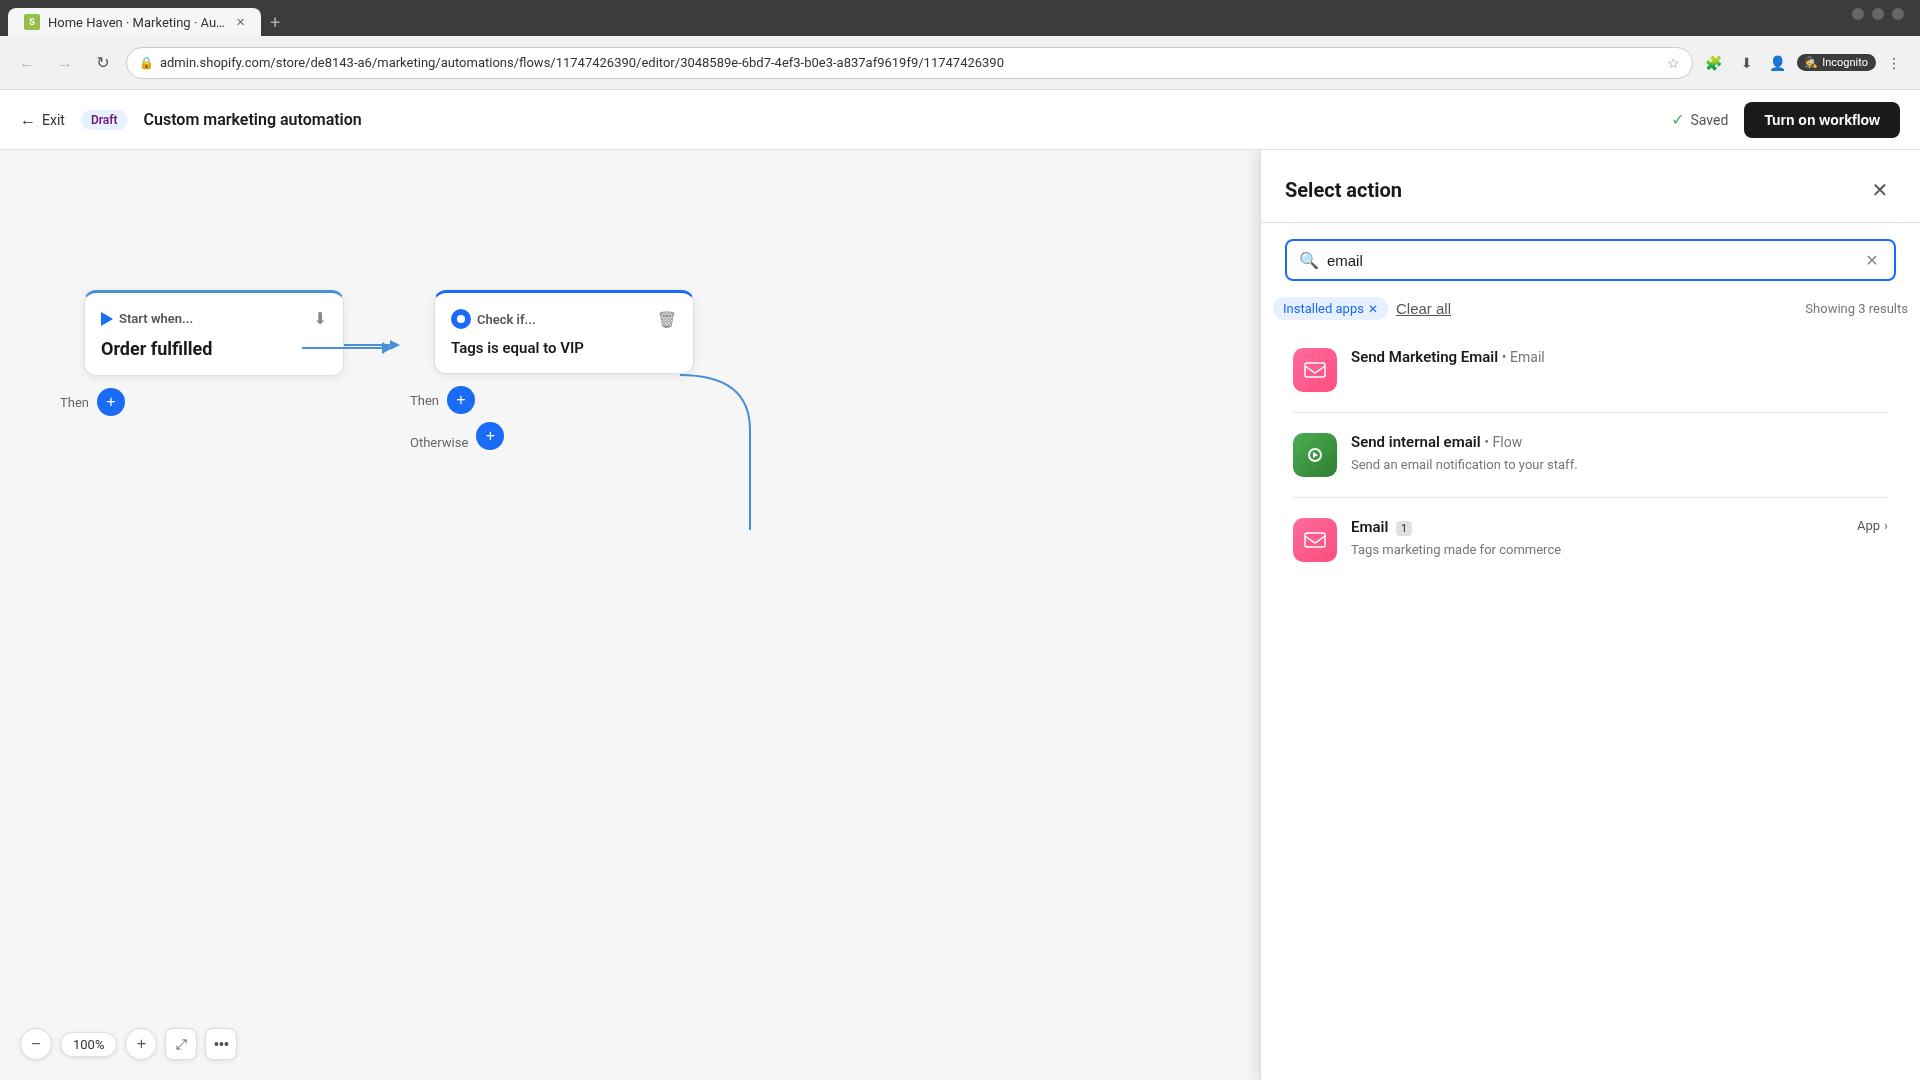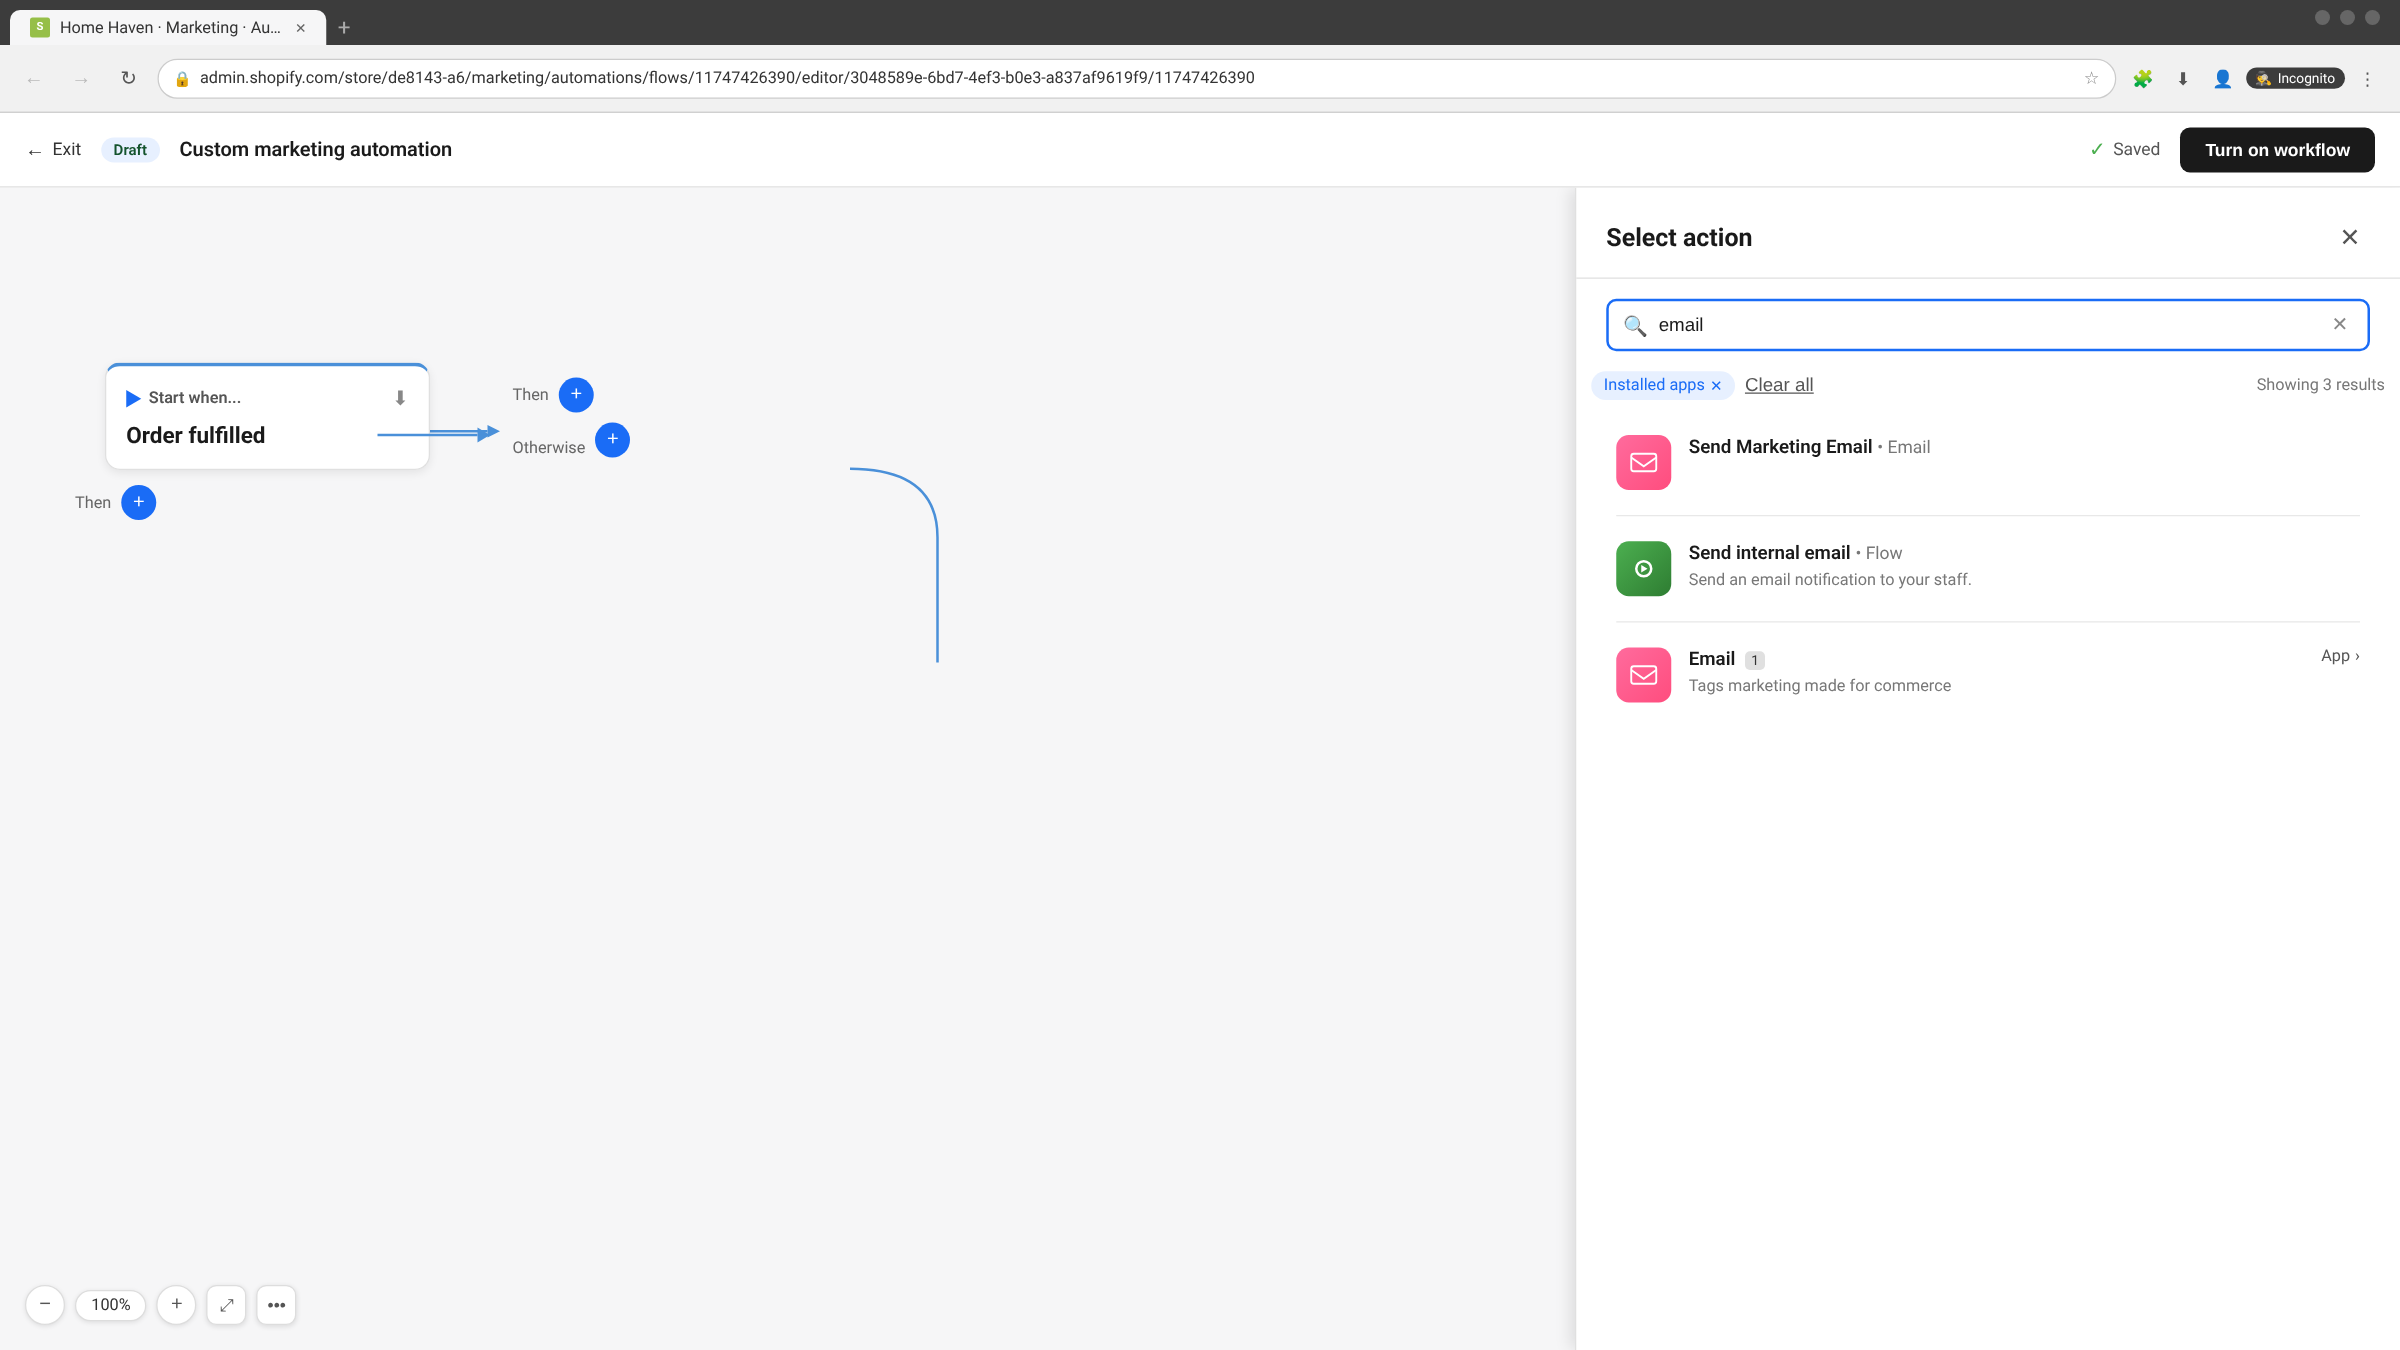--- a/index.html
+++ b/index.html
@@ -28,21 +28,21 @@
     .toolbar-icon-btn { width: 28px; height: 28px; border-radius: 50%; border: none; background: transparent; color: #555; font-size: 14px; cursor: pointer; display: flex; align-items: center; justify-content: center; }
     .incognito-badge { background: #3c3c3c; color: white; border-radius: 12px; padding: 2px 8px; font-size: 11px; display: flex; align-items: center; gap: 4px; }
 
     
     .app { height: calc(1080px - 90px); display: flex; flex-direction: column; background: #f6f6f7; }
 
     
     .app-header { background: white; border-bottom: 1px solid #e0e0e0; height: 60px; display: flex; align-items: center; padding: 0 20px; gap: 16px; }
     .exit-btn { display: flex; align-items: center; gap: 6px; color: #333; font-size: 14px; cursor: pointer; text-decoration: none; }
     .exit-icon { font-size: 16px; }
-    .draft-badge { background: #e7f0ff; color: #14532d; font-size: 12px; font-weight: 600; padding: 3px 10px; border-radius: 12px; }
+    .draft-badge { background: #e7f0ff; color: #701a75; font-size: 12px; font-weight: 600; padding: 3px 10px; border-radius: 12px; }
     .header-title { font-size: 16px; font-weight: 600; color: #1a1a1a; flex: 1; }
     .saved-indicator { display: flex; align-items: center; gap: 6px; color: #555; font-size: 14px; }
     .saved-check { color: #4caf50; font-size: 16px; }
     .turn-on-btn { background: #1a1a1a; color: white; border: none; border-radius: 8px; padding: 10px 20px; font-size: 14px; font-weight: 600; cursor: pointer; }
 
     
     .canvas-area { flex: 1; position: relative; overflow: hidden; }
 
     .node-card { background: white; border: 1px solid #e0e0e0; border-radius: 12px; padding: 16px; min-width: 260px; box-shadow: 0 2px 8px rgba(0,0,0,0.08); position: relative; margin-left: 44px; }
     .node-card.start-node { border-top: 3px solid #4a90d9; }
@@ -184,20 +184,32 @@
         <button class="add-btn" style="font-size:16px;line-height:1;">+</button>
       </div>
     </div>
 
     <div style="position:absolute; top:192px; left:302px; display:flex; align-items:center;">
       <div style="height:2px; width:80px; background:#4a90d9;"></div>
       <div style="width:0;height:0;border-top:6px solid transparent;border-bottom:6px solid transparent;border-left:10px solid #4a90d9;"></div>
     </div>
 
     <div style="position:absolute; top:140px; left:390px; display:flex; flex-direction:column; align-items:flex-start;">
+      <div class="node-card" style="min-width:260px; border-top:3px solid #1a6cf6;">
+        <div class="node-header">
+          <div class="node-title">
+            <div class="check-dot">
+                <div class="check-dot-inner"></div>
+              </div>
+            <span>Check if...</span>
+          </div>
+          <span class="node-action-icon">🗑</span>
+        </div>
+        <div class="node-content" style="font-size:15px;font-weight:600;">Tags is equal to VIP</div>
+      </div>
 
       <div style="display:flex; align-items:center; gap:8px; margin-top:12px; margin-left:20px;">
         <span style="font-size:13px;color:#666;">Then</span>
         <button class="add-btn" style="font-size:16px;">+</button>
       </div>
       <div style="display:flex; align-items:flex-end; gap:8px; margin-top:8px; margin-left:20px;">
         <span style="font-size:13px;color:#666;">Otherwise</span>
         <button class="add-btn" style="font-size:16px;">+</button>
       </div>
     </div>

